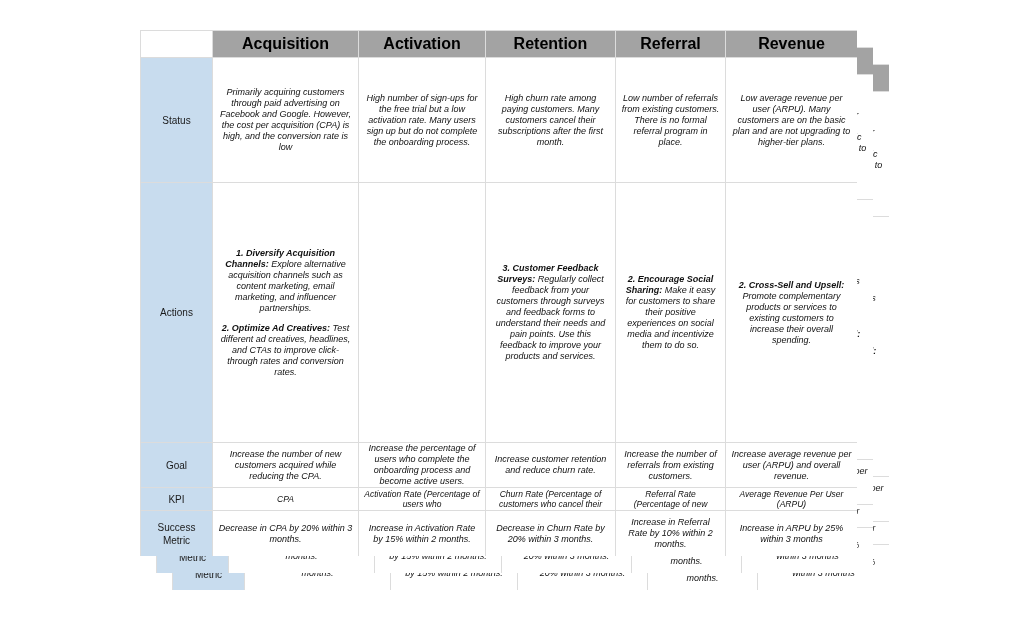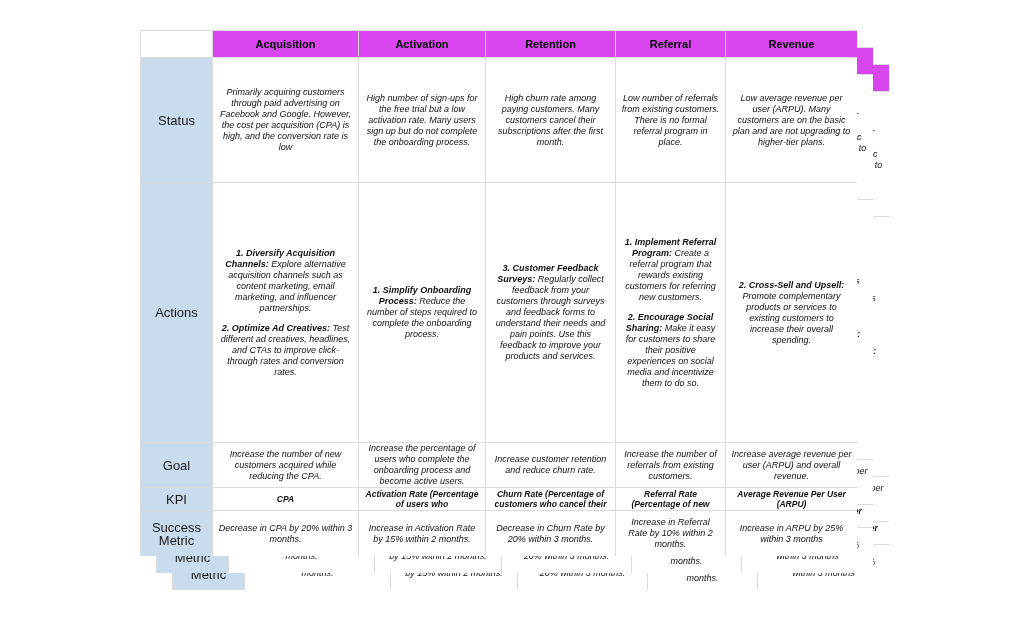--- a/index.html
+++ b/index.html
@@ -22,24 +22,24 @@
   .cell{
     border-right:1px solid #dcdcdc;border-bottom:1px solid #dcdcdc;
     box-sizing:border-box;
     display:flex;flex-direction:column;align-items:center;justify-content:center;
     overflow:hidden;
     padding:2px 5px;
     text-align:center;
     color:#111111;
   }
   .corner{background:#ffffff;}
-  .colhead{background:#d946ef;font-weight:bold;font-size:11px;color:#000;}
-  .rowlabel{background:#c8dcee;font-size:13px;color:#1a1a1a;line-height:13px;}
+  .colhead{background:#a3a3a3;font-weight:bold;font-size:16px;color:#000;}
+  .rowlabel{background:#c8dcee;font-size:10px;color:#1a1a1a;line-height:13px;}
   .body-cell{font-style:italic;font-size:9px;line-height:11px;}
-  .r-kpi .body-cell, .cell.kpi{font-size:8.5px;line-height:10px;font-weight:bold;}
+  .r-kpi .body-cell, .cell.kpi{font-size:8.5px;line-height:10px;}
   .para{margin:0;}
   .para + .para{margin-top:9px;}
   .b{font-weight:bold;}
 </style>
 </head>
 <body>
 
 <div id="canvas">
     <div class="sheet sheet-3">
       <div class="grid">
@@ -312,27 +312,25 @@
           <span>Low average revenue per user (ARPU). Many customers are on the basic plan and are not upgrading to higher-tier plans.</span>
         </div>
         <div class="cell rowlabel">
           <span>Actions</span>
         </div>
         <div class="cell body-cell">
           <div class="para"><span class="b">1. Diversify Acquisition Channels:</span><span> Explore alternative acquisition channels such as content marketing, email marketing, and influencer partnerships.</span></div>
           <div class="para"><span class="b">2. Optimize Ad Creatives:</span><span> Test different ad creatives, headlines, and CTAs to improve click-through rates and conversion rates.</span></div>
         </div>
         <div class="cell body-cell">
-          <div class="para"><span class="b">1. Simplify Onboarding Process:</span><span> Reduce the number of steps required to complete the onboarding process.</span></div>
         </div>
         <div class="cell body-cell">
           <div class="para"><span class="b">3. Customer Feedback Surveys:</span><span> Regularly collect feedback from your customers through surveys and feedback forms to understand their needs and pain points. Use this feedback to improve your products and services.</span></div>
         </div>
         <div class="cell body-cell">
-          <div class="para"><span class="b">1. Implement Referral Program:</span><span> Create a referral program that rewards existing customers for referring new customers.</span></div>
           <div class="para"><span class="b">2. Encourage Social Sharing:</span><span> Make it easy for customers to share their positive experiences on social media and incentivize them to do so.</span></div>
         </div>
         <div class="cell body-cell">
           <div class="para"><span class="b">2. Cross-Sell and Upsell:</span><span> Promote complementary products or services to existing customers to increase their overall spending.</span></div>
         </div>
         <div class="cell rowlabel">
           <span>Goal</span>
         </div>
         <div class="cell body-cell">
           <span>Increase the number of new customers acquired while reducing the CPA.</span>

